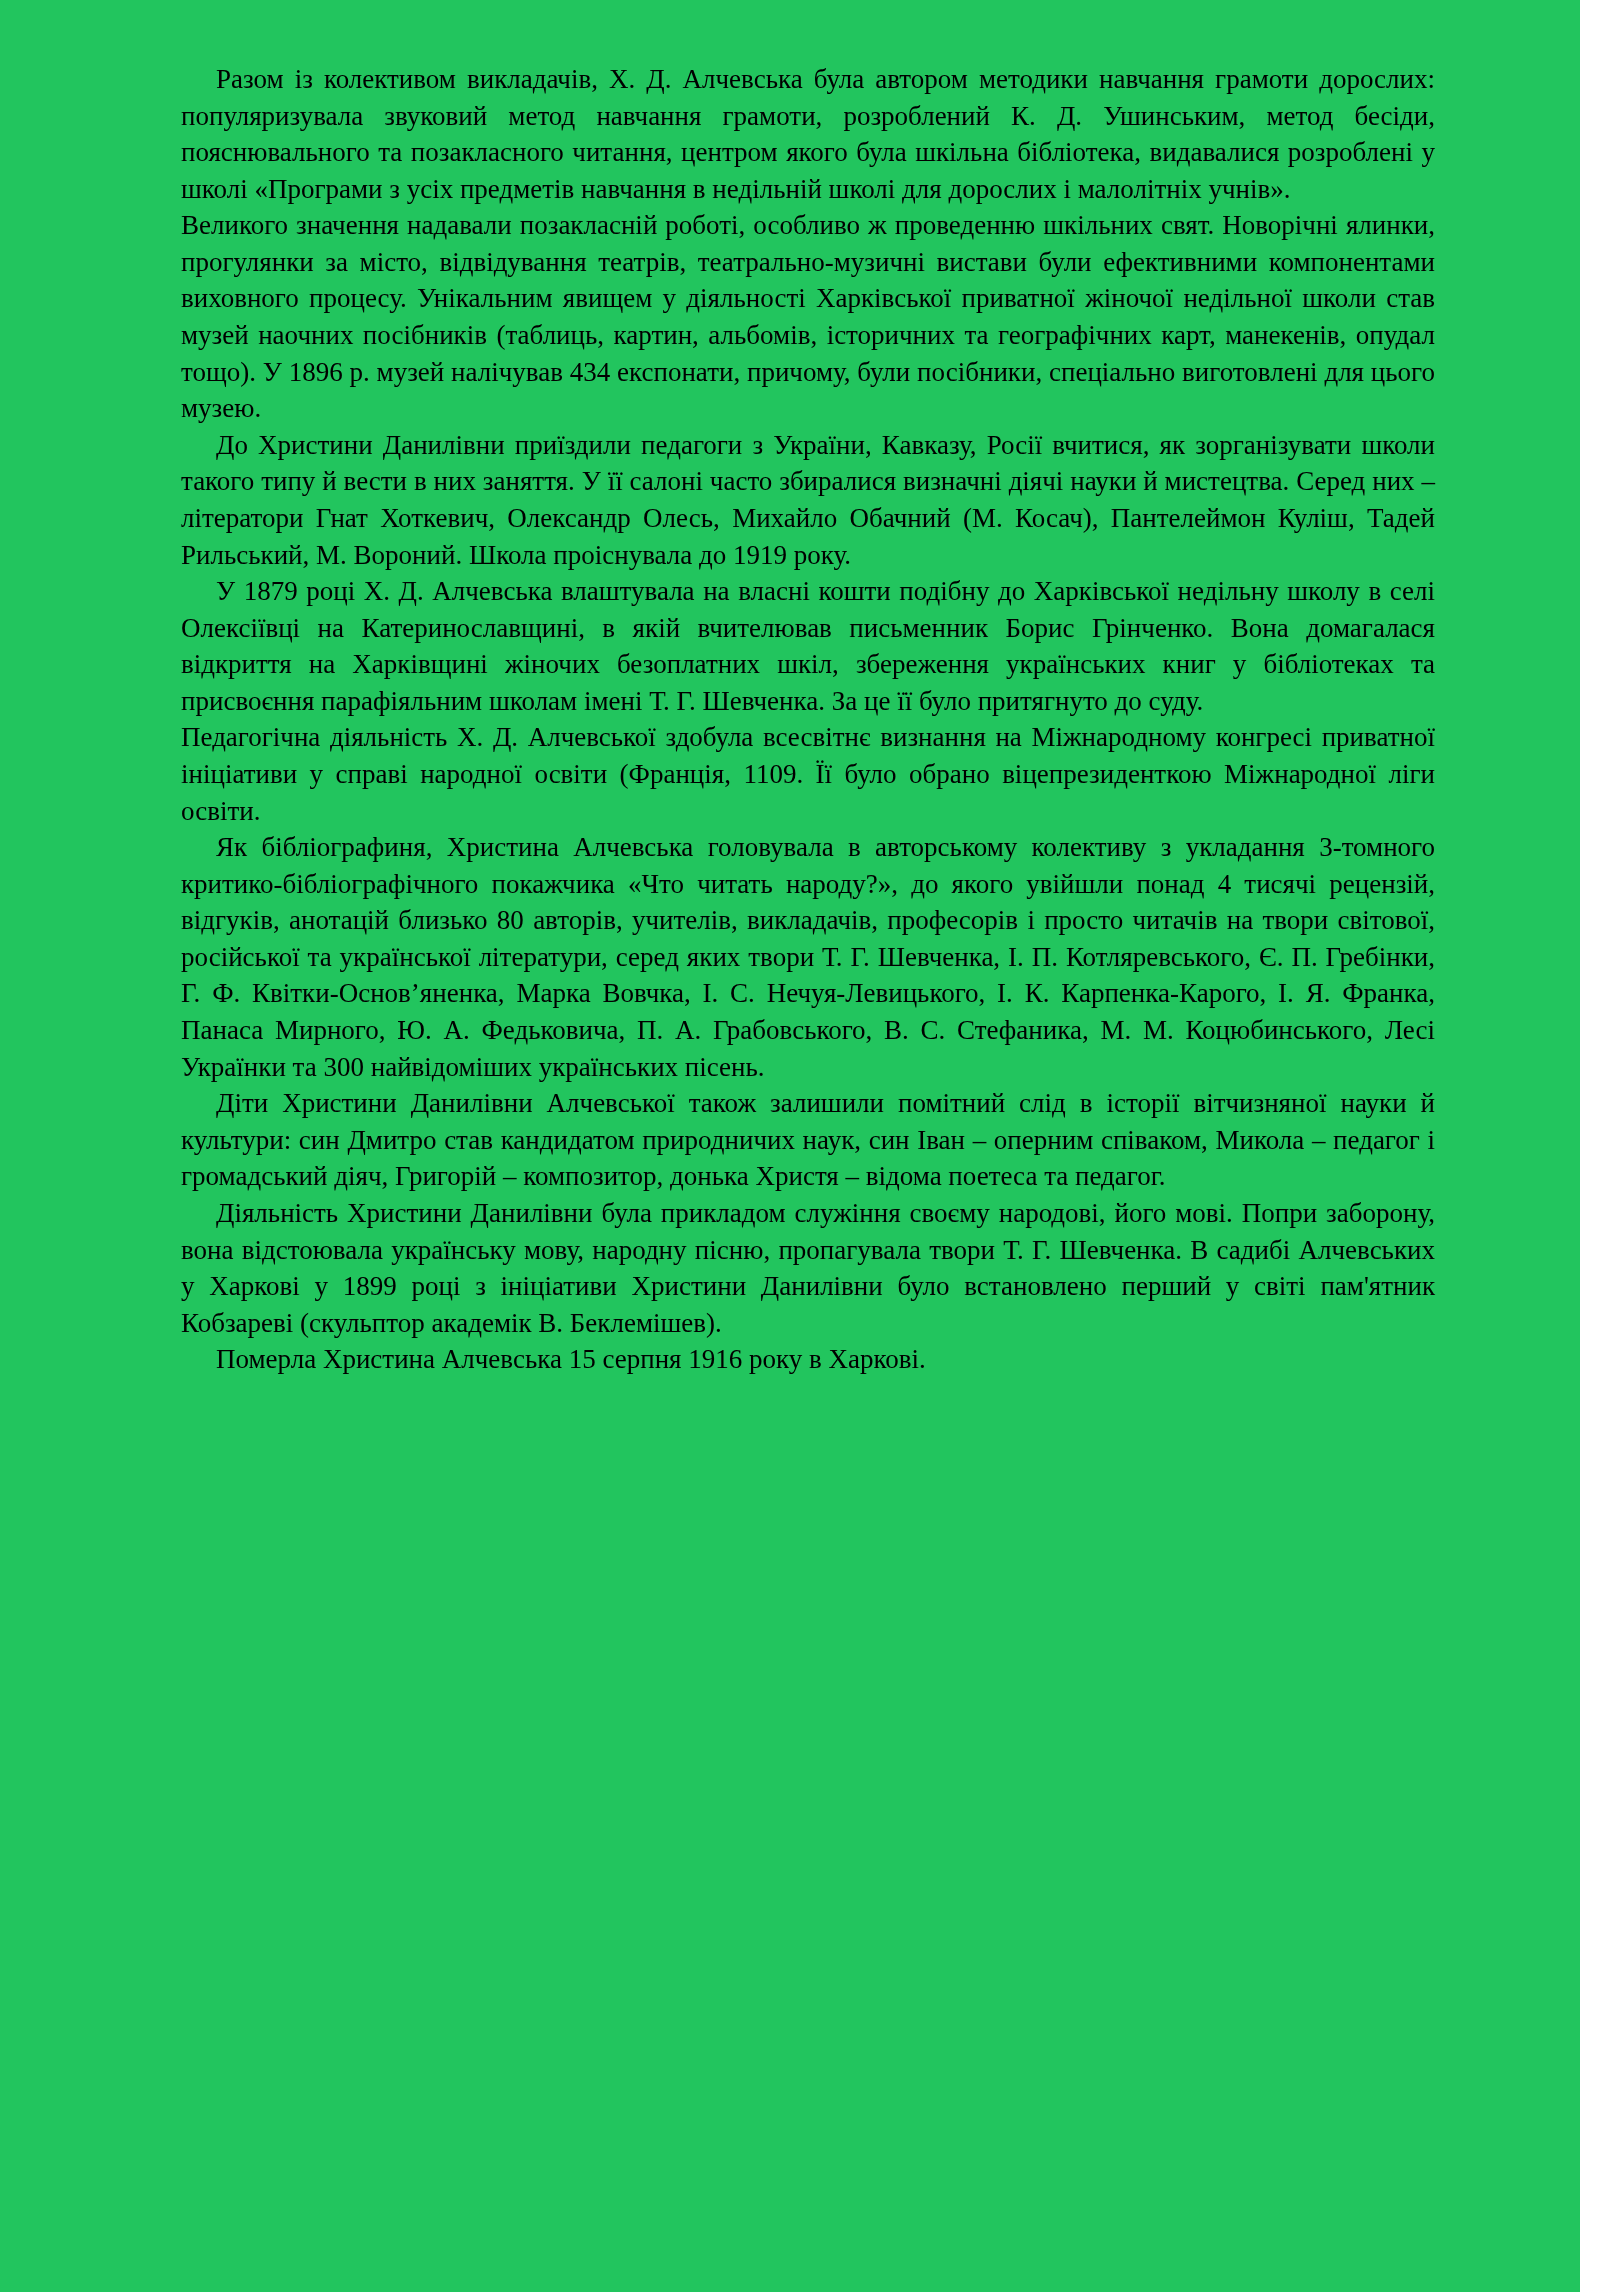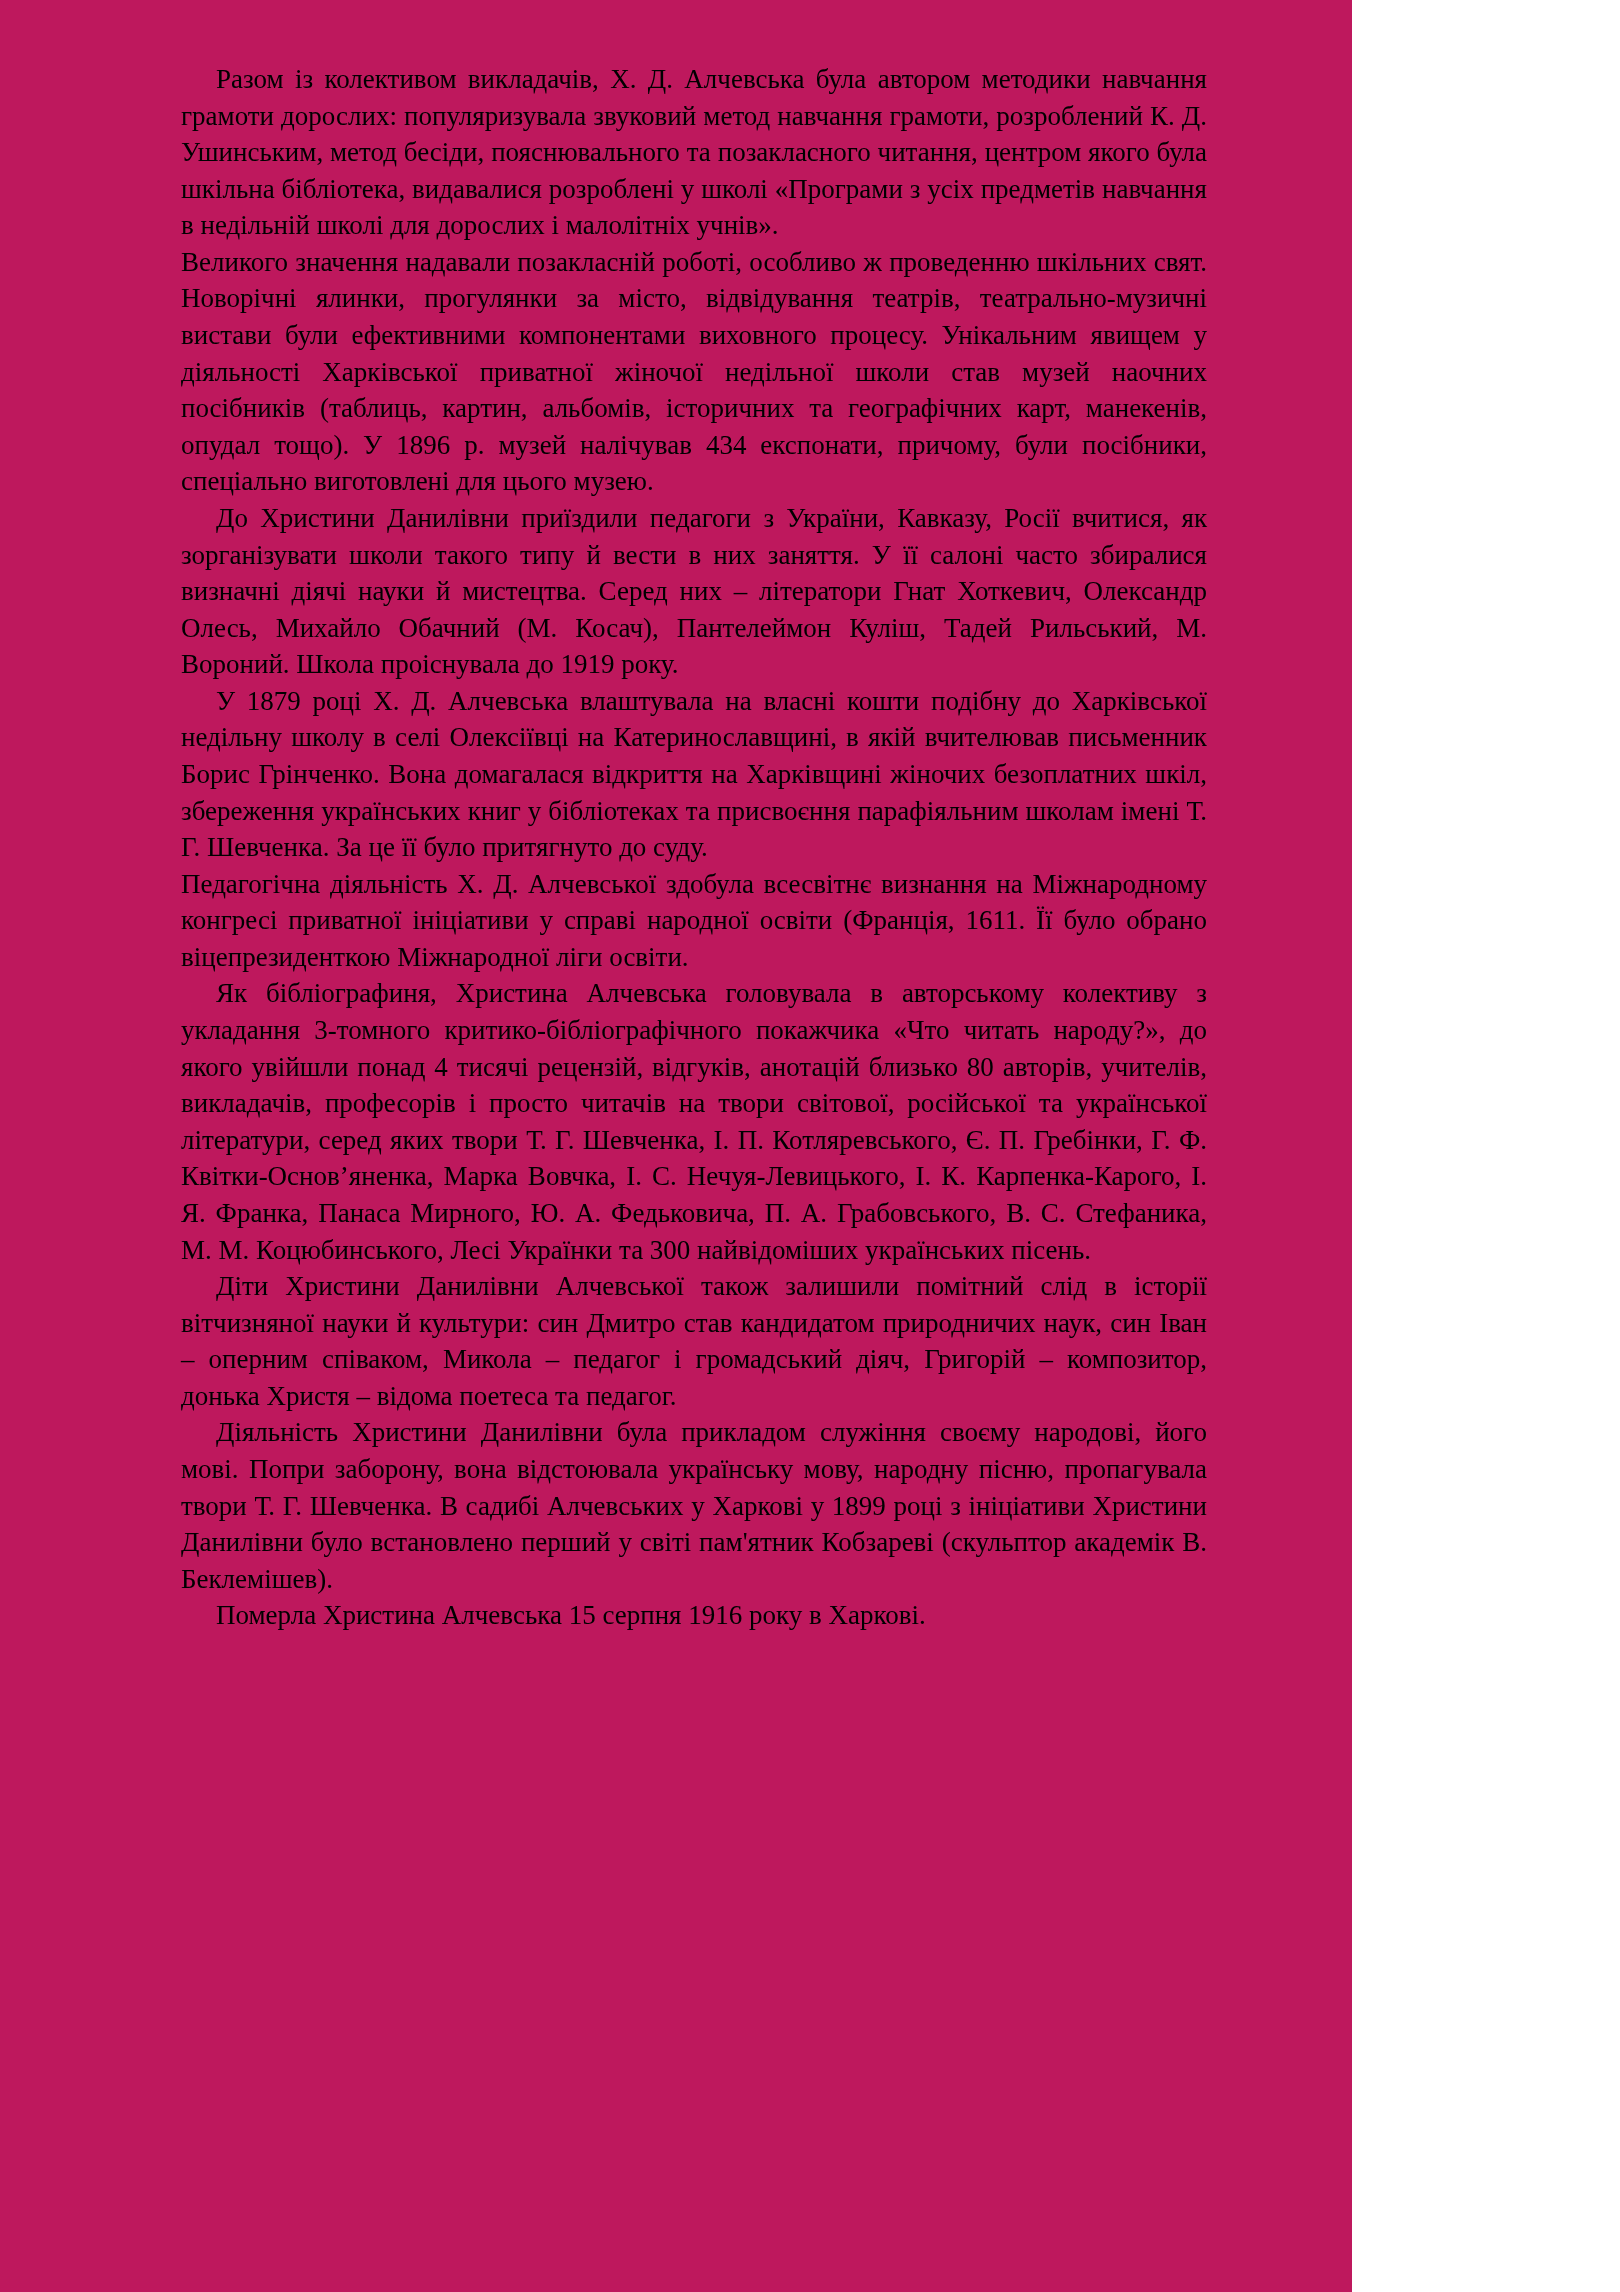--- a/index.html
+++ b/index.html
@@ -8,24 +8,24 @@
     background: #ffffff;
   }
   body {
     width: 1620px;
     min-height: 2293px;
     font-family: "Liberation Serif", "DejaVu Serif", serif;
     color: #000000;
   }
   .page {
     box-sizing: border-box;
-    width: 1352px;
+    width: 1580px;
     min-height: 2293px;
     padding: 61px 145px 59px 181px;
-    background: #be185d;
+    background: #22c55e;
   }
   .doc-body {
     font-size: 27px;
     line-height: 1.355;
     text-align: justify;
     text-justify: inter-word;
   }
   p {
     margin: 0;
     padding: 0;
@@ -42,21 +42,21 @@
 </head>
 <body>
 
 <div class="page">
   <div class="doc-body">
 
     <p class="indent">Разом із колективом викладачів, Х. Д. Алчевська була автором методики навчання грамоти дорослих: популяризувала звуковий метод навчання грамоти, розроблений К. Д. Ушинським, метод бесіди, пояснювального та позакласного читання, центром якого була шкільна бібліотека, видавалися розроблені у школі «Програми з усіх предметів навчання в недільній школі для дорослих і малолітніх учнів».</p>
     <p class="noindent">Великого значення надавали позакласній роботі, особливо ж проведенню шкільних свят. Новорічні ялинки, прогулянки за місто, відвідування театрів, театрально-музичні вистави були ефективними компонентами виховного процесу. Унікальним явищем у діяльності Харківської приватної жіночої недільної школи став музей наочних посібників (таблиць, картин, альбомів, історичних та географічних карт, манекенів, опудал тощо). У 1896 р. музей налічував 434 експонати, причому, були посібники, спеціально виготовлені для цього музею.</p>
     <p class="indent">До Христини Данилівни приїздили педагоги з України, Кавказу, Росії вчитися, як зорганізувати школи такого типу й вести в них заняття. У її салоні часто збиралися визначні діячі науки й мистецтва. Серед них – літератори Гнат Хоткевич, Олександр Олесь, Михайло Обачний (М. Косач), Пантелеймон Куліш, Тадей Рильський, М. Вороний. Школа проіснувала до 1919 року.</p>
     <p class="indent">У 1879 році Х. Д. Алчевська влаштувала на власні кошти подібну до Харківської недільну школу в селі Олексіївці на Катеринославщині, в якій вчителював письменник Борис Грінченко. Вона домагалася відкриття на Харківщині жіночих безоплатних шкіл, збереження українських книг у бібліотеках та присвоєння парафіяльним школам імені Т. Г. Шевченка. За це її було притягнуто до суду.</p>
-    <p class="noindent">Педагогічна діяльність Х. Д. Алчевської здобула всесвітнє визнання на Міжнародному конгресі приватної ініціативи у справі народної освіти (Франція, 1611. Її було обрано віцепрезиденткою Міжнародної ліги освіти.</p>
+    <p class="noindent">Педагогічна діяльність Х. Д. Алчевської здобула всесвітнє визнання на Міжнародному конгресі приватної ініціативи у справі народної освіти (Франція, 1109. Її було обрано віцепрезиденткою Міжнародної ліги освіти.</p>
     <p class="indent">Як бібліографиня, Христина Алчевська головувала в авторському колективу з укладання 3-томного критико-бібліографічного покажчика «Что читать народу?», до якого увійшли понад 4 тисячі рецензій, відгуків, анотацій близько 80 авторів, учителів, викладачів, професорів і просто читачів на твори світової, російської та української літератури, серед яких твори Т. Г. Шевченка, І. П. Котляревського, Є. П. Гребінки, Г. Ф. Квітки-Основ’яненка, Марка Вовчка, І. С. Нечуя-Левицького, І. К. Карпенка-Карого, І. Я. Франка, Панаса Мирного, Ю. А. Федьковича, П. А. Грабовського, В. С. Стефаника, М. М. Коцюбинського, Лесі Українки та 300 найвідоміших українських пісень.</p>
     <p class="indent">Діти Христини Данилівни Алчевської також залишили помітний слід в історії вітчизняної науки й культури: син Дмитро став кандидатом природничих наук, син Іван – оперним співаком, Микола – педагог і громадський діяч, Григорій – композитор, донька Христя – відома поетеса та педагог.</p>
     <p class="indent">Діяльність Христини Данилівни була прикладом служіння своєму народові, його мові. Попри заборону, вона відстоювала українську мову, народну пісню, пропагувала твори Т. Г. Шевченка. В садибі Алчевських у Харкові у 1899 році з ініціативи Христини Данилівни було встановлено перший у світі пам'ятник Кобзареві (скульптор академік В. Беклемішев).</p>
     <p class="indent">Померла Христина Алчевська 15 серпня 1916 року в Харкові.</p>
 
   </div>
 </div>
 
 
 </body></html>

